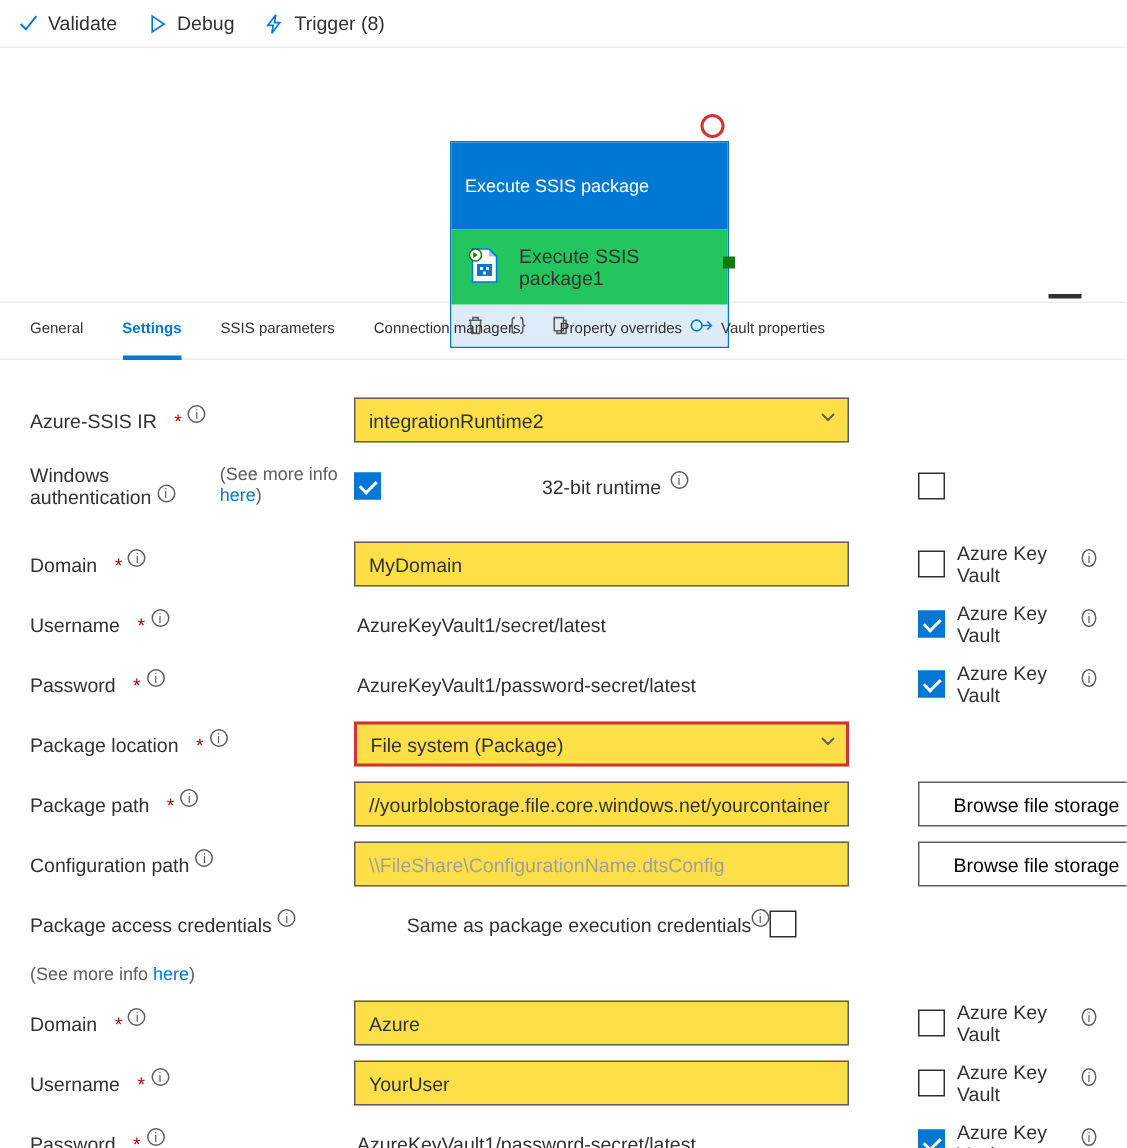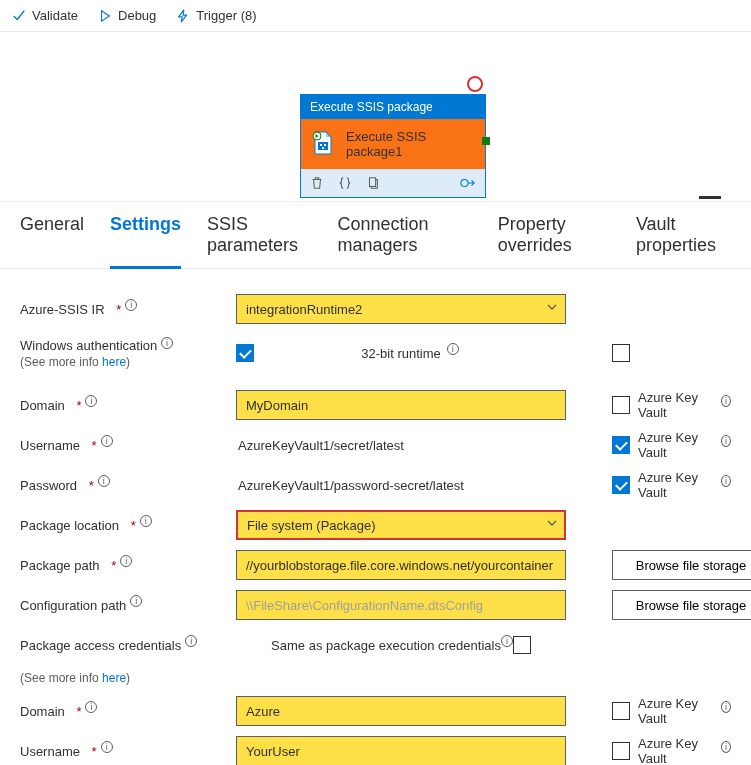--- a/index.html
+++ b/index.html
@@ -44,28 +44,28 @@
       position: absolute;
       left: 300px; top: 62px;
       width: 186px;
       border: 1px solid #0078d4;
       background: #fff;
     }
     .activity-header {
       background: #0078d4;
       color: #fff;
       font-size: 12px;
-      padding: 5px 9px;
+      padding: 22px 9px;
     }
     .activity-body {
       display: flex;
       align-items: center;
       gap: 10px;
       padding: 10px 9px;
-      background: #f97316;
+      background: #22c55e;
       position: relative;
     }
     .activity-body-text { font-size: 13px; color: #323130; }
     .activity-footer {
       display: flex;
       align-items: center;
       gap: 14px;
       padding: 7px 9px;
       background: #deecf9;
     }
@@ -80,23 +80,24 @@
     
     .tabs {
       display: flex;
       gap: 26px;
       padding: 0 20px;
       border-bottom: 1px solid #edebe9;
       position: relative;
     }
     .tab {
       padding: 12px 0;
-      font-size: 18px;
+      font-size: 10px;
       cursor: pointer;
       color: #323130;
+      text-align: right;
     }
     .tab.active {
       color: #0078d4;
       font-weight: 600;
       border-bottom: 3px solid #0078d4;
       margin-bottom: -1px;
     }
     .tab-end-marker {
       position: absolute;
       right: 30px;
@@ -122,21 +123,21 @@
       align-items: center;
       gap: 4px;
       font-size: 13px;
       color: #323130;
     }
     .label-col .sub {
       font-size: 12px;
       color: #605e5c;
       display: block;
     }
-    .label-stack { display: flex; flex-direction: column; gap: 2px; }
+    .label-stack { display: flex; flex-direction: row; gap: 2px; }
     .input-col {
       width: 330px;
       flex-shrink: 0;
       display: flex;
       align-items: center;
     }
     .right-col {
       flex: 1;
       display: flex;
       align-items: center;

